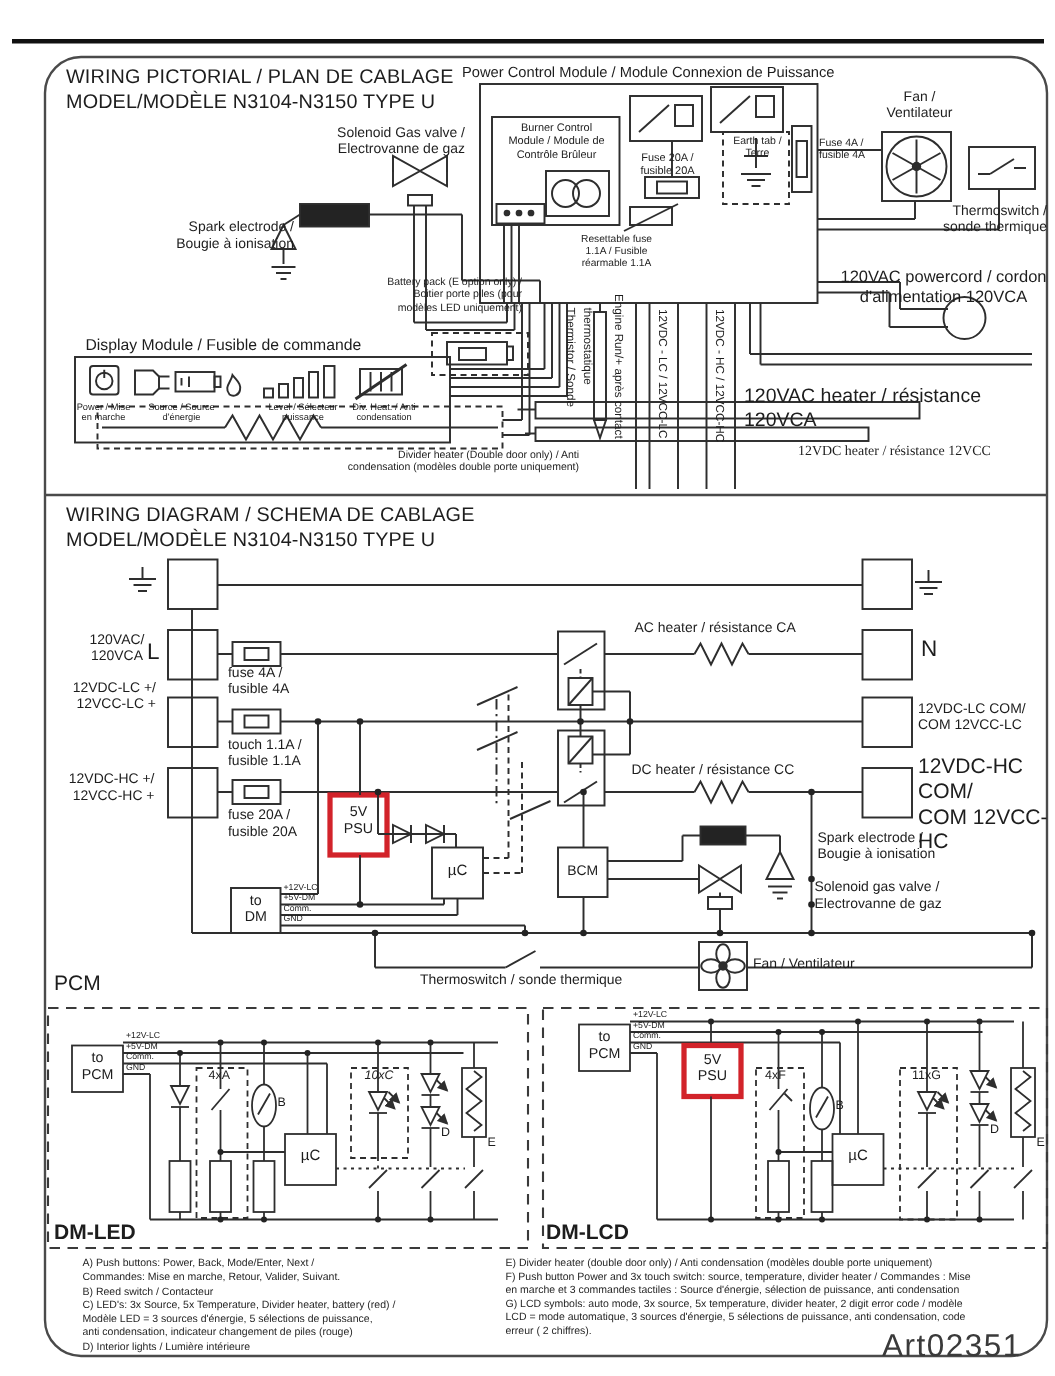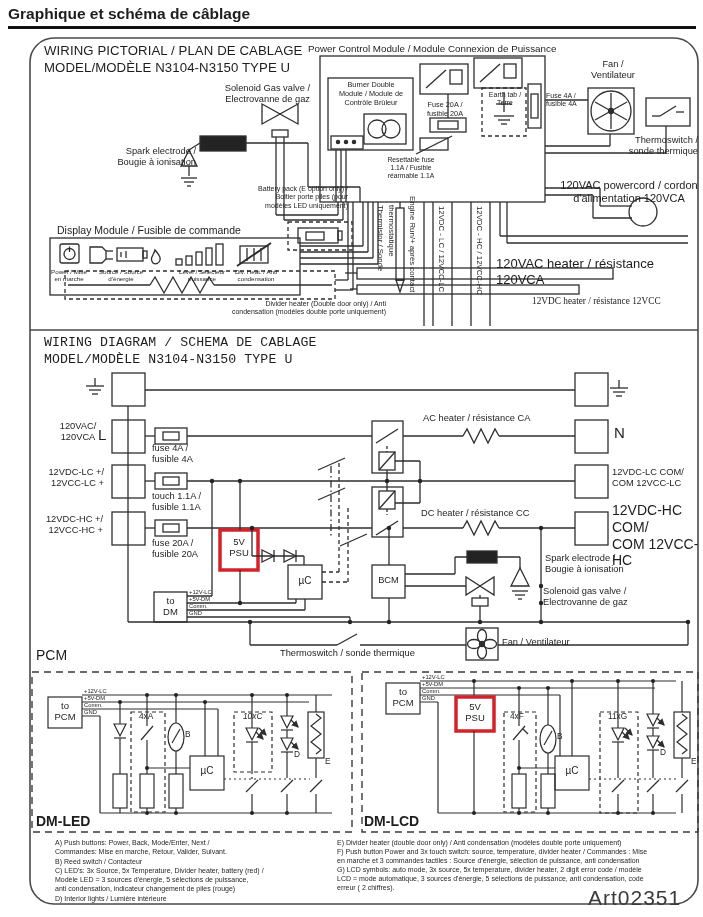--- a/index.html
+++ b/index.html
@@ -16,21 +16,20 @@
   .title{position:absolute;left:8px;top:5px;font-size:15.5px;font-weight:bold;}
   .fn{position:absolute;font-size:7px;line-height:9px;white-space:pre-line;color:#262626;}
   .art{position:absolute;font-size:21px;color:#3a3a3a;letter-spacing:1px;}
   .big{font-size:15px;}
 </style>
 </head>
 <body>
 
 <div id="page">
 
-  <div class="title">Graphique et schéma de câblage</div>
   <div class="rule"></div>
 
   <svg width="703" height="917" viewBox="0 0 703 917">
     <defs>
       <marker id="ah" markerWidth="6" markerHeight="6" refX="5" refY="3" orient="auto">
         <path d="M0,0L6,3L0,6z" fill="#2e2e2e"></path>
       </marker>
     </defs>
 
     <g fill="none" stroke="#4a4a4a" stroke-width="1.6">
@@ -595,21 +594,21 @@
         <circle cx="548" cy="813" r="2"></circle>
           <circle cx="618" cy="813" r="2"></circle>
           <circle cx="653" cy="813" r="2"></circle>
       </g>
     </g>
   </svg>
 
   <div class="lbl hdr" style="left:44px;top:42px;width:310px;">WIRING PICTORIAL / PLAN DE CABLAGE
 MODEL/MODÈLE N3104-N3150 TYPE U</div>
   <div class="lbl" style="left:308px;top:43px;font-size:9.8px;">Power Control Module / Module Connexion de Puissance</div>
-  <div class="lbl c" style="left:329px;top:81px;width:84px;font-size:7.3px;">Burner Double
+  <div class="lbl c" style="left:329px;top:81px;width:84px;font-size:7.3px;">Burner Control
 Module / Module de
 Contrôle Brûleur</div>
   <div class="lbl r" style="left:200px;top:83px;width:110px;font-size:9.3px;">Solenoid Gas valve /
 Electrovanne de gaz</div>
   <div class="lbl r" style="left:80px;top:146px;width:116px;font-size:9.3px;">Spark electrode /
 Bougie à ionisation</div>
   <div class="lbl c" style="left:419px;top:101px;width:52px;font-size:7.3px;">Fuse 20A /
 fusible 20A</div>
   <div class="lbl c" style="left:484px;top:91px;width:42px;font-size:7px;">Earth tab /
 Terre</div>
@@ -639,26 +638,26 @@
   <div class="vlbl" style="left:375px;top:205px;height:125px;">Thermistor / Sonde
 thermostatique</div>
   <div class="vlbl" style="left:407px;top:196px;height:132px;">Engine Run/+ après contact</div>
   <div class="vlbl" style="left:436px;top:206px;height:122px;">12VDC - LC / 12VCC-LC</div>
   <div class="vlbl" style="left:474px;top:206px;height:122px;">12VDC - HC / 12VCC-HC</div>
   <div class="lbl c" style="left:558px;top:179px;width:142px;font-size:11px;">120VAC  powercord / cordon
 d'alimentation 120VCA</div>
   <div class="lbl" style="left:496px;top:256px;font-size:13px;">120VAC heater / résistance 120VCA</div>
   <div class="lbl" style="left:532px;top:296px;font-size:9.3px;font-family:Liberation Serif, serif;">12VDC heater / résistance 12VCC</div>
 
-  <div class="lbl hdr" style="left:44px;top:334px;width:310px;font-family:Liberation Mono, monospace;">WIRING DIAGRAM / SCHEMA DE CABLAGE
+  <div class="lbl hdr" style="left:44px;top:334px;width:310px;">WIRING DIAGRAM / SCHEMA DE CABLAGE
 MODEL/MODÈLE N3104-N3150 TYPE U</div>
   <div class="lbl r" style="left:58px;top:421px;width:40px;font-size:9.3px;text-align:center;">120VAC/
 120VCA</div>
   <div class="lbl big" style="left:98px;top:426px;">L</div>
-  <div class="lbl r" style="left:36px;top:467px;width:68px;font-size:9.3px;">12VDC-LC +/
+  <div class="lbl r" style="left:36px;top:453px;width:68px;font-size:9.3px;">12VDC-LC +/
 12VCC-LC +</div>
   <div class="lbl r" style="left:33px;top:514px;width:70px;font-size:9.3px;">12VDC-HC +/
 12VCC-HC +</div>
   <div class="lbl" style="left:152px;top:443px;font-size:9.3px;">fuse 4A /
 fusible 4A</div>
   <div class="lbl" style="left:152px;top:491px;font-size:9.3px;">touch 1.1A /
 fusible 1.1A</div>
   <div class="lbl" style="left:152px;top:538px;font-size:9.3px;">fuse 20A /
 fusible 20A</div>
   <div class="lbl c" style="left:220px;top:536px;width:38px;font-size:9.5px;">5V

